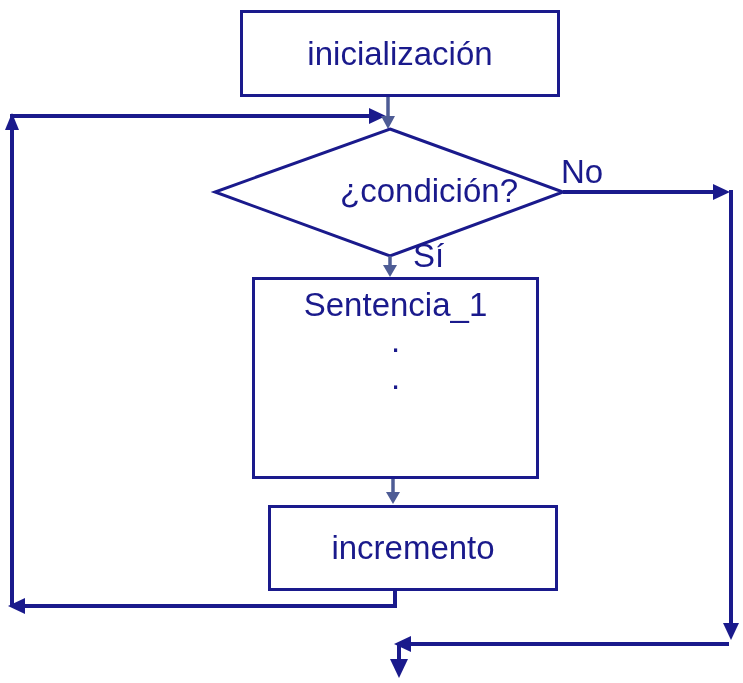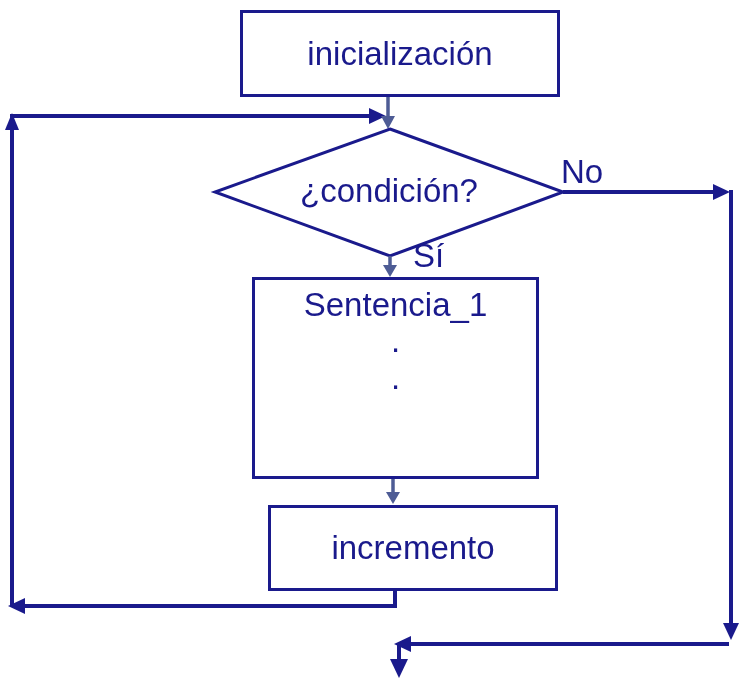--- a/index.html
+++ b/index.html
@@ -81,23 +81,23 @@
     width: 290px; height: 86px;
   }
   .floating-label {
     position: absolute;
     color: var(--navy);
     font-size: 33px;
     line-height: 1.1;
     white-space: nowrap;
   }
   .cond-label {
-    left: 250px; top: 173px;
+    left: 240px; top: 173px;
     width: 278px;
-    text-align: center;
+    text-align: right;
   }
   .no-label { left: 561px; top: 154px; }
   .yes-label { left: 413px; top: 238px; }
 </style>
 </head>
 <body>
 
 <div class="stage">
 
   <svg class="connector-layer" viewBox="0 0 743 683" xmlns="http://www.w3.org/2000/svg">

